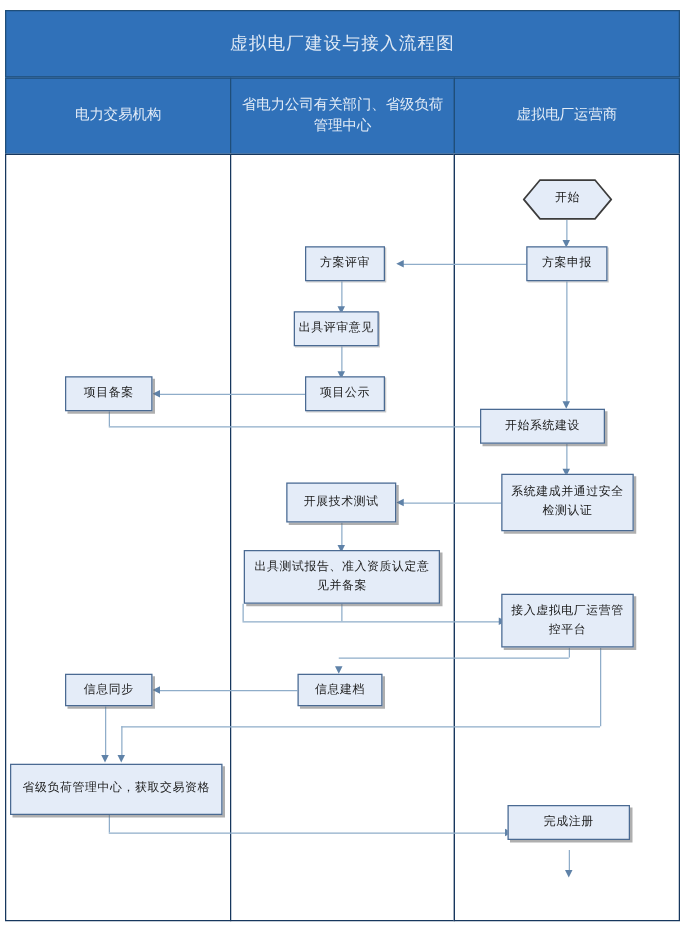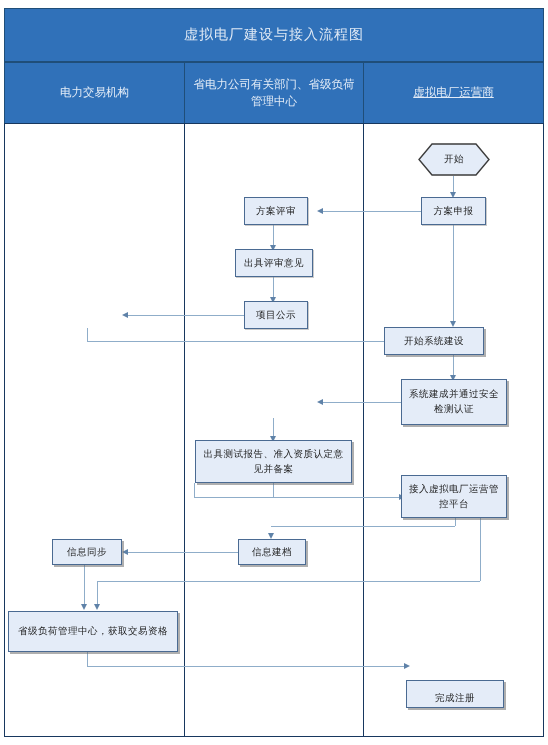--- a/index.html
+++ b/index.html
@@ -40,21 +40,21 @@
     align-items: center;
     justify-content: center;
     text-align: center;
     color: #e3ecf7;
     font-size: 11.5px;
     line-height: 1.5;
     padding: 0 6px;
   }
   .lane-head.l1 { left: 4px;   width: 181px; }
   .lane-head.l2 { left: 184px; width: 180px; }
-  .lane-head.l3 { left: 363px; width: 181px; text-decoration: underline; }
+  .lane-head.l3 { left: 363px; width: 181px; }
 
   
   .lane-body {
     position: absolute;
     top: 123px; height: 614px;
     border: 1px solid #17375e;
     box-sizing: border-box;
     background: #ffffff;
   }
   .lane-body.l1 { left: 4px;   width: 181px; }
@@ -192,37 +192,43 @@
   </div>
 
   <div class="node plain" style="left:421px; top:197px; width:65px; height:28px;">
     <span>方案申报</span>
   </div>
 
   <div class="node plain" style="left:244px; top:197px; width:64px; height:28px;">
     <span>方案评审</span>
   </div>
 
-  <div class="node plain" style="left:235px; top:249px; width:78px; height:28px;">
+  <div class="node plain" style="left:235px; top:249px; width:68px; height:28px;">
     <span>出具评审意见</span>
   </div>
 
   <div class="node plain" style="left:244px; top:301px; width:64px; height:28px;">
     <span>项目公示</span>
   </div>
 
+  <div class="node" style="left:52px; top:301px; width:70px; height:28px;">
+    <span>项目备案</span>
+  </div>
 
   <div class="node" style="left:384px; top:327px; width:100px; height:28px;">
     <span>开始系统建设</span>
   </div>
 
   <div class="node" style="left:401px; top:379px; width:106px; height:46px;">
     <span>系统建成并通过安全检测认证</span>
   </div>
 
+  <div class="node" style="left:229px; top:386px; width:88px; height:32px;">
+    <span>开展技术测试</span>
+  </div>
 
   <div class="node" style="left:195px; top:440px; width:157px; height:43px;">
     <span>出具测试报告、准入资质认定意见并备案</span>
   </div>
 
   <div class="node" style="left:401px; top:475px; width:106px; height:43px;">
     <span>接入虚拟电厂运营管控平台</span>
   </div>
 
   <div class="node" style="left:238px; top:539px; width:68px; height:26px;">
@@ -230,18 +236,18 @@
   </div>
 
   <div class="node" style="left:52px; top:539px; width:70px; height:26px;">
     <span>信息同步</span>
   </div>
 
   <div class="node" style="left:8px; top:611px; width:170px; height:41px;">
     <span>省级负荷管理中心，获取交易资格</span>
   </div>
 
-  <div class="node" style="left:406px; top:680px; width:98px; height:28px;align-items:flex-end;">
+  <div class="node" style="left:406px; top:644px; width:98px; height:28px;">
     <span>完成注册</span>
   </div>
 
 
 </div>
 
 </body></html>

